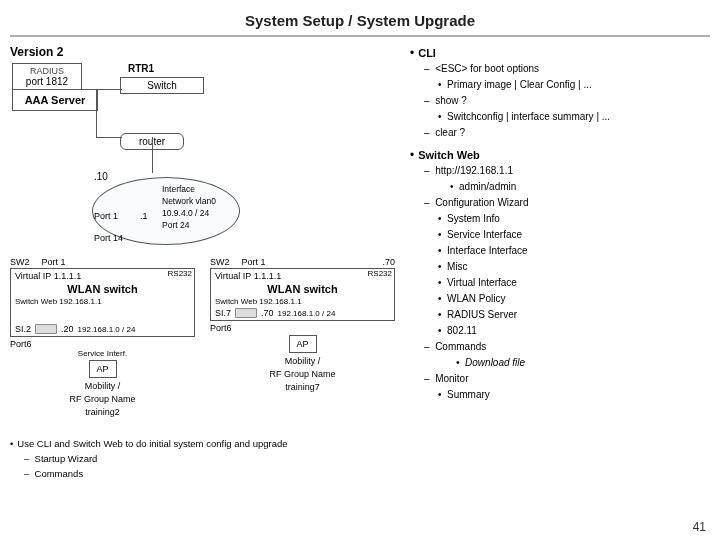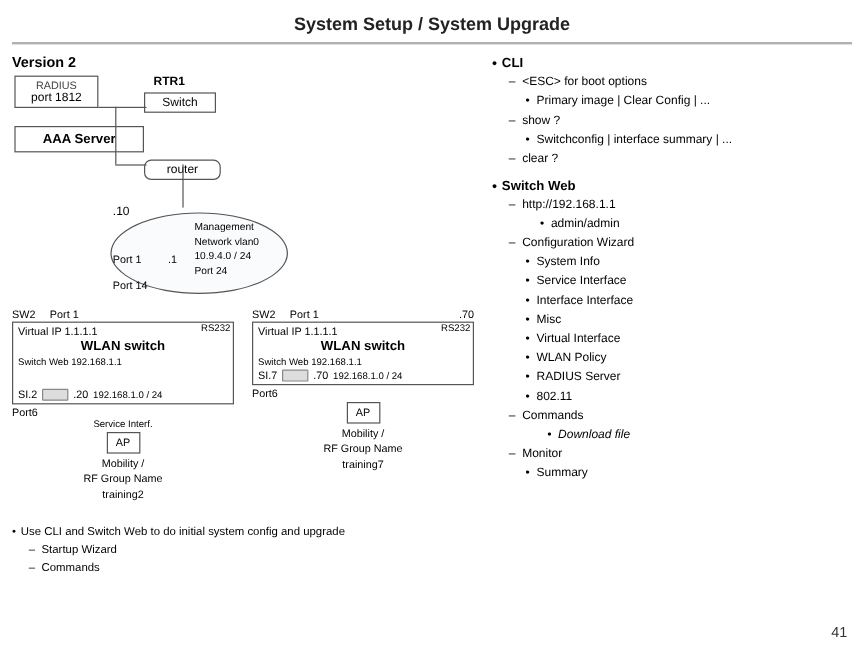--- a/index.html
+++ b/index.html
@@ -121,36 +121,36 @@
 
     <div class="network-diagram">
 
       <div class="box radius-box" style="top:0;left:2px;width:70px;">
         <div class="label-top">RADIUS</div>
         <div>port 1812</div>
       </div>
 
       <div style="position:absolute;top:0;left:118px;font-size:10px;font-weight:bold;">RTR1</div>
 
-      <div class="box switch-box" style="top:14px;left:110px;width:60px;">Switch</div>
-
-      <div class="box aaa-box" style="top:42px;left:2px;width:108px;">AAA Server</div>
+      <div class="box switch-box" style="top:14px;left:110px;width:84px;">Switch</div>
+
+      <div class="box aaa-box" style="top:26px;left:2px;width:86px;">AAA Server</div>
 
       <div class="box router-box" style="top:70px;left:110px;width:64px;border-radius:6px;">router</div>
 
       <div style="position:absolute;top:108px;left:84px;font-size:10px;">.10</div>
 
       <div style="position:absolute;top:114px;left:82px;width:148px;height:68px;border:1px solid #555;border-radius:50%;background:rgba(200,220,240,0.1);"></div>
 
       <div style="position:absolute;top:148px;left:84px;font-size:9px;">Port 1</div>
 
       <div style="position:absolute;top:148px;left:130px;font-size:9px;">.1</div>
 
       <div style="position:absolute;top:120px;left:152px;font-size:8.5px;line-height:12px;">
-        <div>Management</div>
+        <div>Interface</div>
         <div>Network vlan0</div>
         <div>10.9.4.0 / 24</div>
         <div>Port 24</div>
       </div>
 
       <div style="position:absolute;top:170px;left:84px;font-size:9px;">Port 14</div>
 
       <div style="position:absolute;top:26px;left:72px;width:40px;border-top:1px solid #555;"></div>
       <div style="position:absolute;top:26px;left:86px;height:48px;border-left:1px solid #555;"></div>
       <div style="position:absolute;top:74px;left:86px;width:26px;border-top:1px solid #555;"></div>

